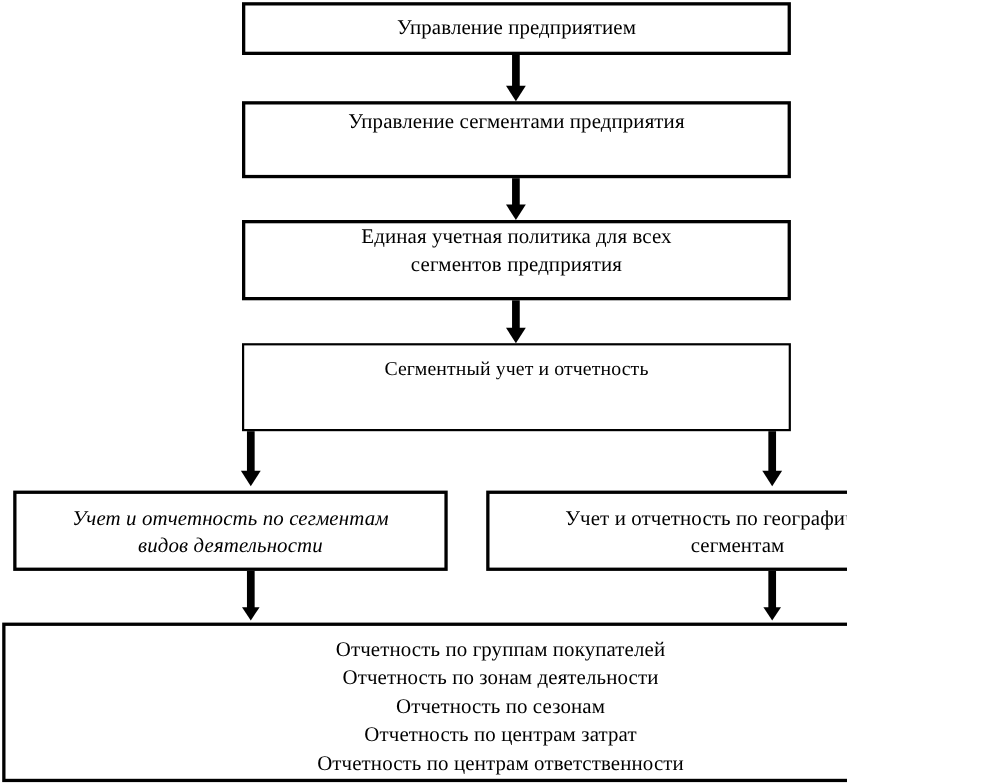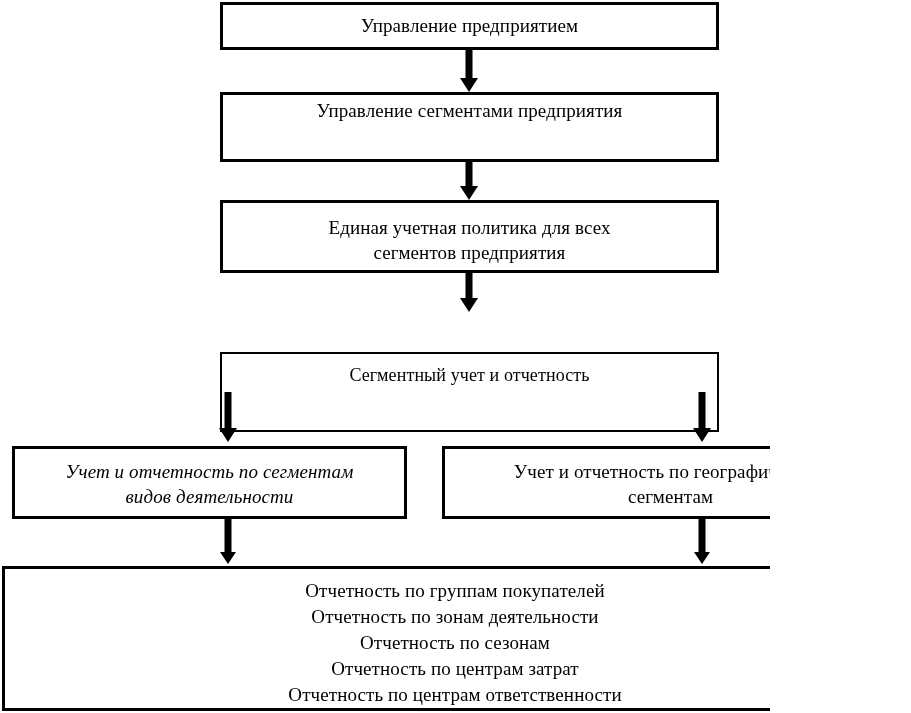--- a/index.html
+++ b/index.html
@@ -18,21 +18,21 @@
     background: #ffffff;
     overflow: hidden;
   }
   .box {
     position: absolute;
     box-sizing: border-box;
     border: 3px solid #000000;
     background: #ffffff;
     text-align: center;
   }
-  .box.thin { border-width: 2px; margin-top: 40px; }
+  .box.thin { border-width: 2px; }
   .box .txt {
     display: block;
     font-size: 19px;
     line-height: 25px;
     white-space: pre-line;
     letter-spacing: 0.1px;
   }
   
   #box-enterprise-management {
     left: 220px; top: 2px; width: 499px; height: 48px;
@@ -40,21 +40,21 @@
   #box-enterprise-management .txt { padding-top: 8px; }
 
   #box-segment-management {
     left: 220px; top: 92px; width: 499px; height: 70px;
   }
   #box-segment-management .txt { padding-top: 3px; }
 
   #box-unified-policy {
     left: 220px; top: 200px; width: 499px; height: 73px;
   }
-  #box-unified-policy .txt { padding-top: 12px; }
+  #box-unified-policy .txt { padding-top: 0; }
 
   #box-segment-accounting {
     left: 220px; top: 312px; width: 499px; height: 80px;
   }
   #box-segment-accounting .txt { padding-top: 9px; font-size: 18px; }
 
   #box-activity-segments {
     left: 12px; top: 446px; width: 395px; height: 73px; font-style: italic;
   }
   #box-activity-segments .txt { padding-top: 10px; }

